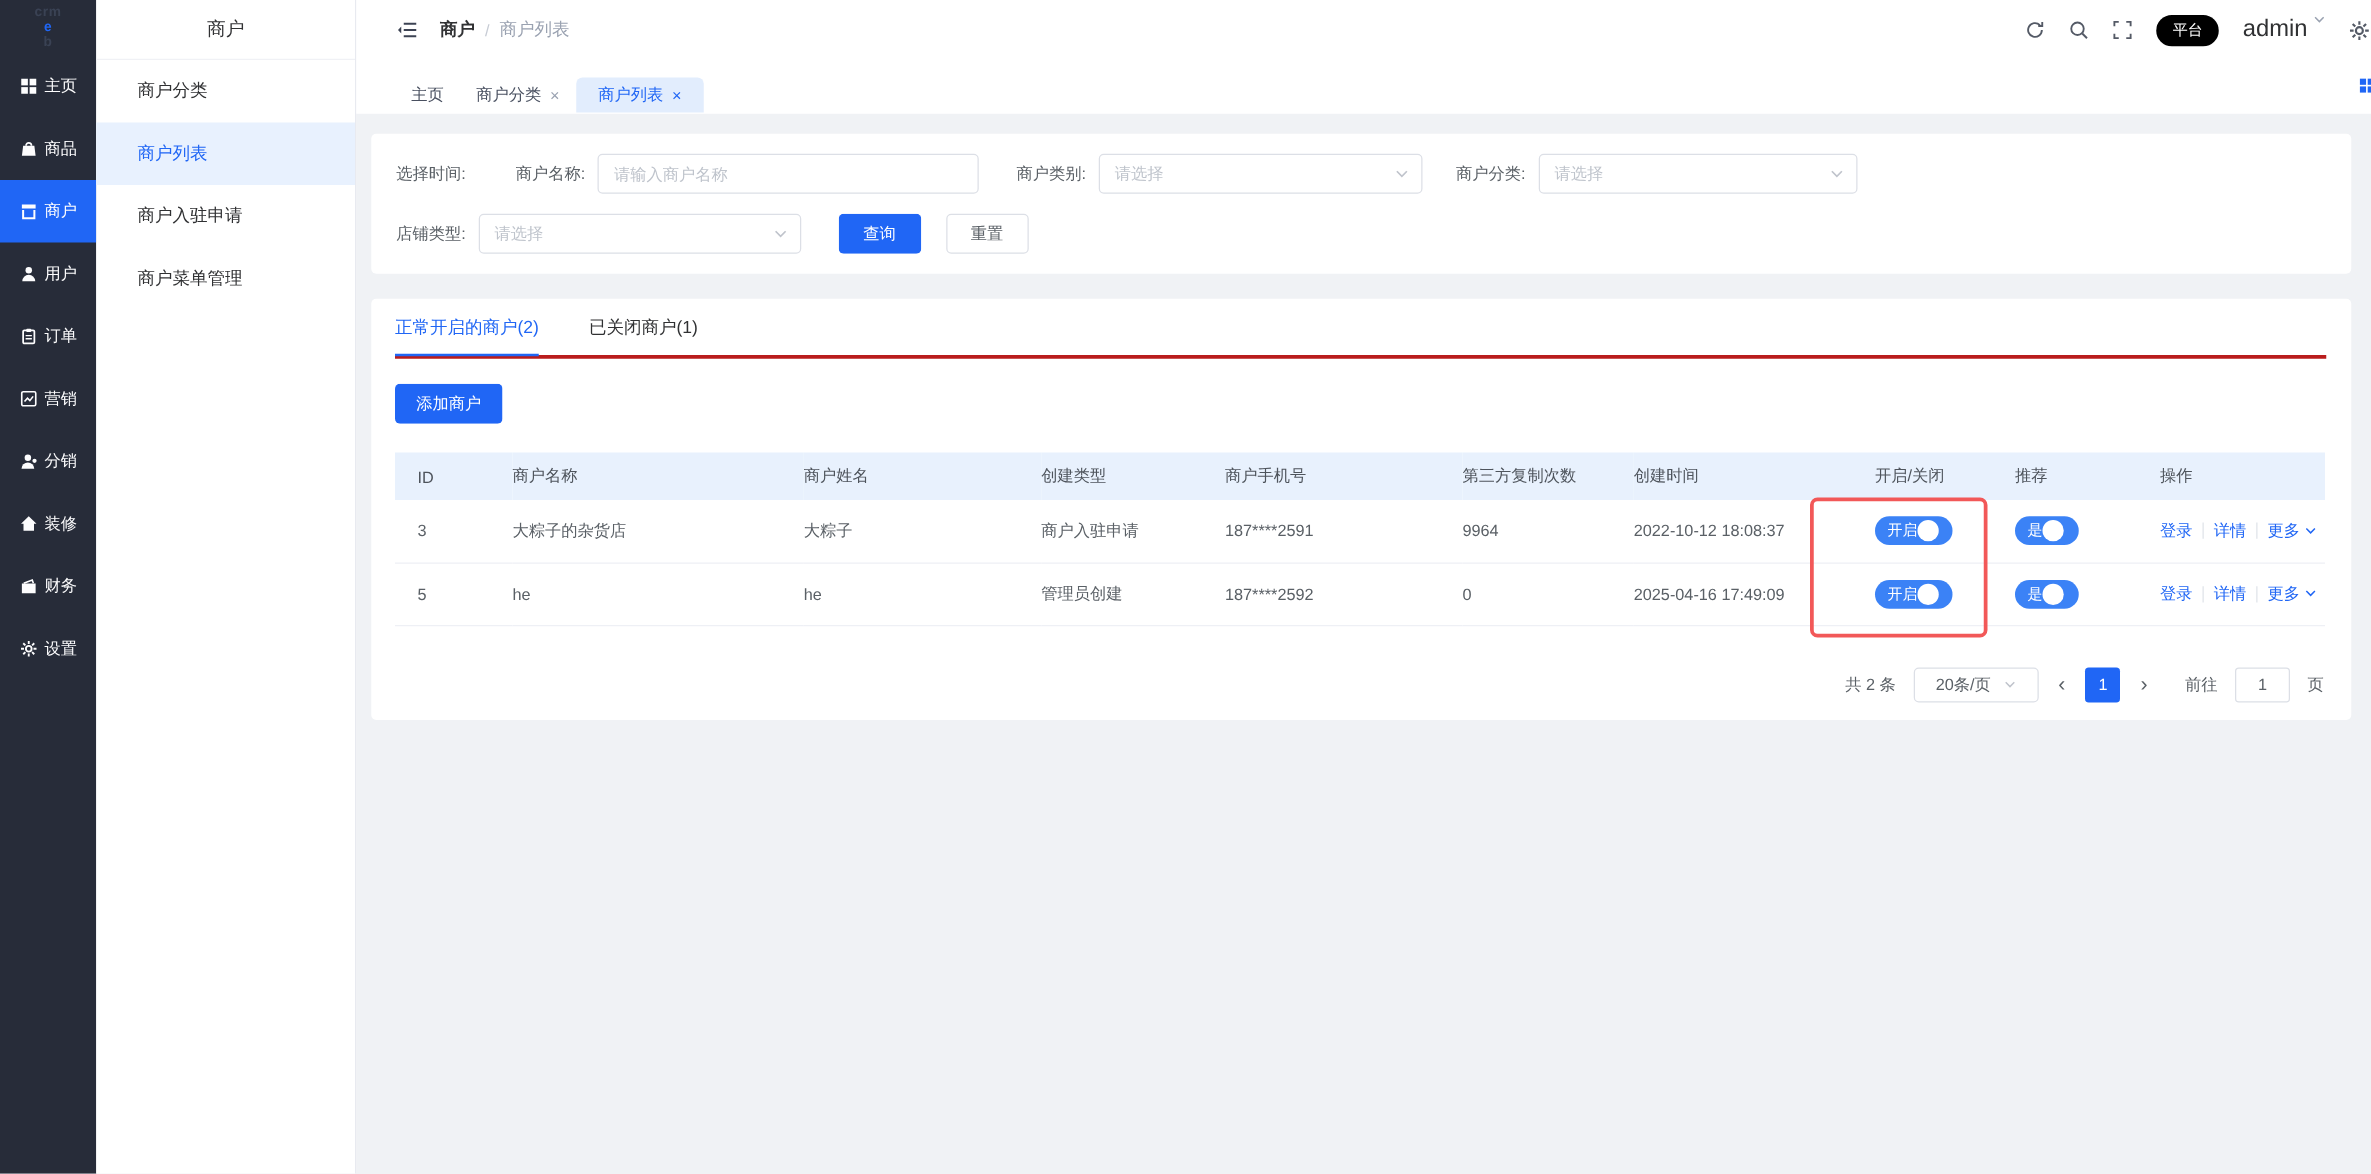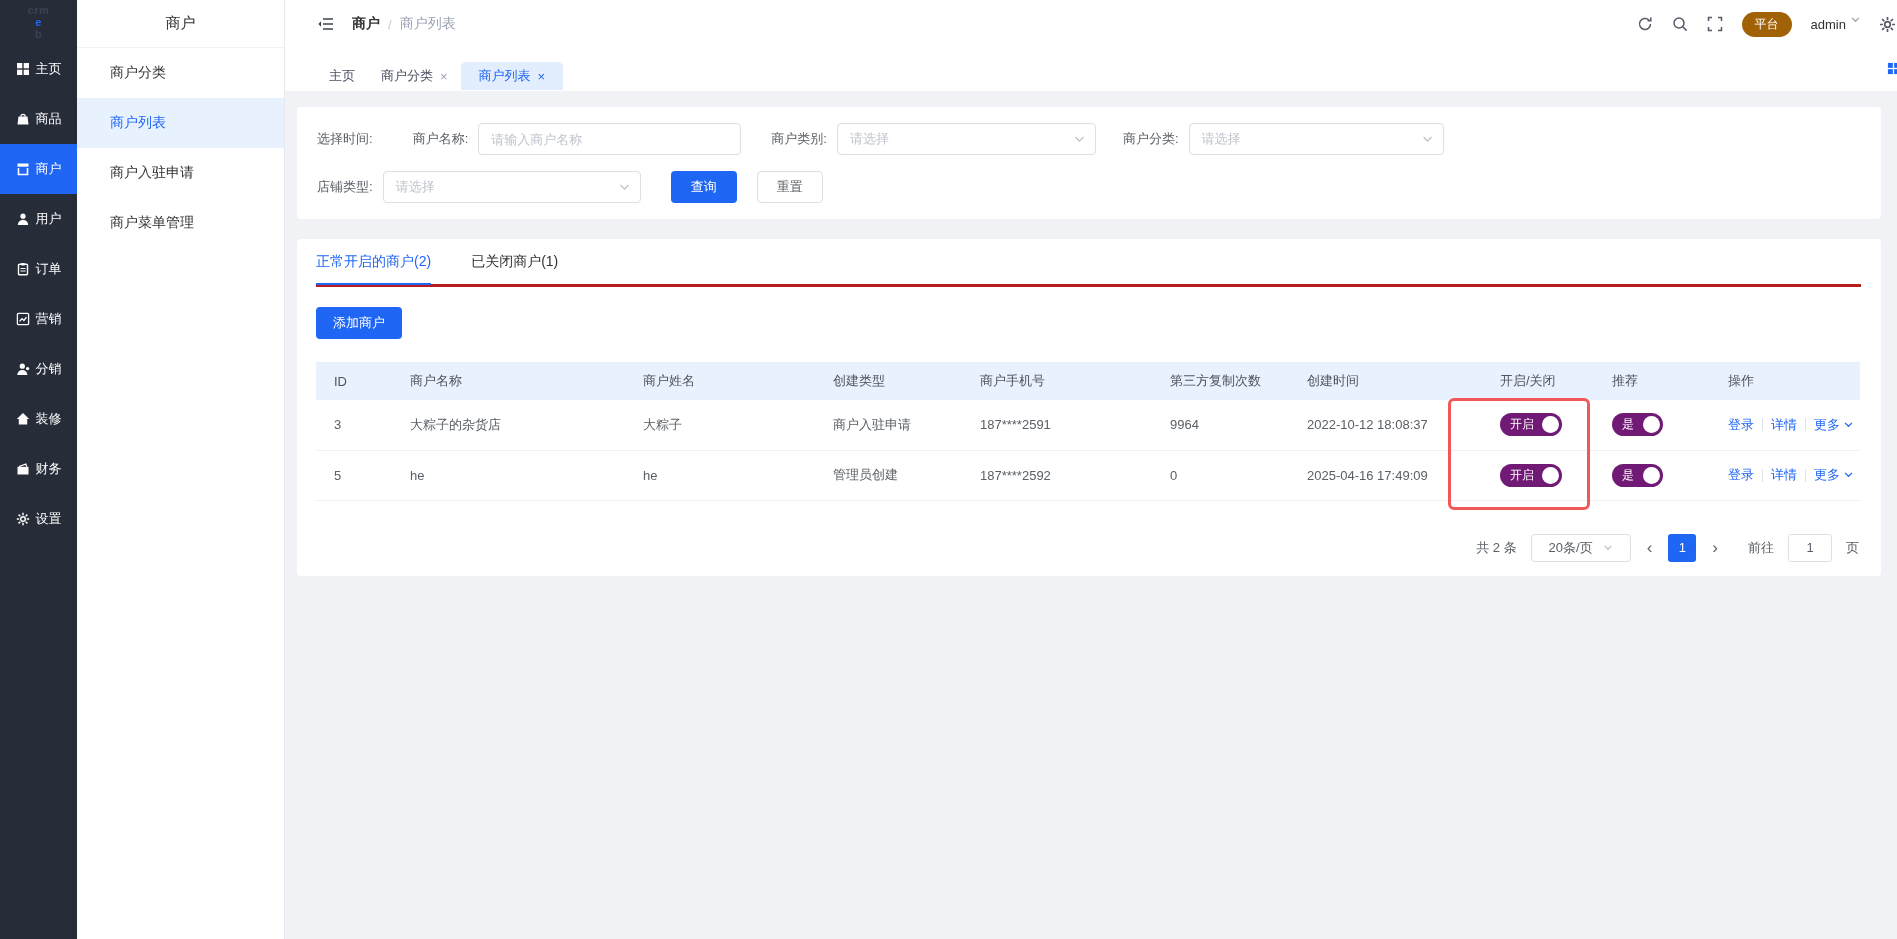--- a/index.html
+++ b/index.html
@@ -34,22 +34,22 @@
 
   .topbar { height:48px; background:#fff; display:flex; align-items:center;
     padding:0 10px 0 33px; overflow:hidden; flex:none; }
   .hamburger { width:16px; height:14px; color:#3c4353; cursor:pointer; flex:none; }
   .crumb { margin-left:18px; display:flex; align-items:center; gap:8px; }
   .crumb-section { font-size:14px; font-weight:bold; color:#303133; }
   .crumb-divider { color:#c6cbd4; }
   .crumb-page { font-size:14px; color:#9aa2b1; }
   .topbar-right { margin-left:auto; display:flex; align-items:center; gap:19px; }
   .tb-icon { width:16px; height:16px; color:#545a66; cursor:pointer; flex:none; }
-  .badge { background:#a16207; color:#fff; font-size:12px; padding:4px 13px; border-radius:13px; cursor:pointer; }
-  .user { display:flex; align-items:flex-start; gap:5px; font-size:13px; color:#303133; cursor:pointer; }
+  .badge { background:#000000; color:#fff; font-size:12px; padding:4px 13px; border-radius:13px; cursor:pointer; }
+  .user { display:flex; align-items:flex-start; gap:5px; font-size:19px; color:#303133; cursor:pointer; }
   .user svg { width:9px; height:6px; color:#9aa2b1; }
   .gear-edge { width:17px; height:17px; color:#545a66; margin-right:-9px; cursor:pointer; flex:none; }
 
   .tabbar { height:43px; background:#fff; display:flex; align-items:flex-end;
     padding-left:31px; position:relative; flex:none; }
   .page-tab { height:28px; display:flex; align-items:center; gap:7px; padding:0 13px;
     font-size:13px; color:#495060; cursor:pointer; margin-bottom:1px; }
   .page-tab .x { color:#9aa2b1; font-size:13px; cursor:pointer; }
   .page-tab.active { background:#e2edfd; color:#2066f5; border-radius:5px 5px 0 0; padding:0 18px; }
   .page-tab.active .x { color:#2066f5; }
@@ -60,21 +60,21 @@
   .card.filter { padding:16px 20px; }
   .frow { display:flex; align-items:center; }
   .frow + .frow { margin-top:16px; }
   .flabel { font-size:13px; color:#5a6066; margin-right:10px; white-space:nowrap; }
   .ctrl { height:32px; border:1px solid #dcdfe6; border-radius:4px; background:#fff;
     display:flex; align-items:center; font-size:13px; color:#bfc4cc; cursor:pointer; }
   .daterange { width:258px; padding:0 10px; gap:8px; }
   .daterange .cal { width:14px; height:14px; color:#c0c4cc; flex:none; }
   .daterange .ph { flex:1; text-align:center; }
   .daterange .dash { color:#bfc4cc; }
-  .tinput { width:263px; padding:0 12px; }
+  .tinput { width:305px; padding:0 12px; }
   .tinput input { border:none; outline:none; width:100%; font-size:13px; color:#303133;
     font-family:inherit; background:transparent; }
   .tinput input::placeholder { color:#bfc4cc; }
   .fselect { padding:0 10px 0 12px; justify-content:space-between; }
   .fselect .chev { width:11px; height:7px; color:#c0c4cc; flex:none; }
   .w259 { width:259px; } .w255 { width:255px; } .w258 { width:258px; }
   .btn { height:32px; border-radius:4px; font-size:13px; display:inline-flex; align-items:center;
     justify-content:center; cursor:pointer; border:1px solid transparent; padding:0 19px; }
   .btn-primary { background:#2066f5; color:#fff; }
   .btn-plain { background:#fff; border-color:#dcdfe6; color:#5a6066; }
@@ -89,22 +89,22 @@
   table.list { width:1544px; border-collapse:collapse; table-layout:fixed; margin-top:23px; }
   table.list col.c0{width:94px} col.c1{width:233px} col.c2{width:190px} col.c3{width:147px}
   col.c4{width:190px} col.c5{width:137px} col.c6{width:193px} col.c7{width:112px}
   col.c8{width:116px} col.c9{width:132px}
   table.list th { background:#e8f1fd; font-weight:normal; font-size:13px; color:#4e545c;
     text-align:left; height:38px; padding:0; }
   table.list td { height:50px; font-size:13px; color:#5a6066; border-bottom:1px solid #eef0f5; padding:0; }
   table.list th:first-child, table.list td:first-child { padding-left:18px; }
   table.list tr.row td { background:#fff; }
 
-  .switch { display:inline-flex; align-items:center; justify-content:space-between; width:62px; height:23px;
-    border-radius:12px; background:#701a75; color:#fff; font-size:12px; padding:0 3px 0 10px; cursor:pointer; }
+  .switch { display:inline-flex; align-items:center; width:62px; height:23px;
+    border-radius:12px; background:#3b82f6; color:#fff; font-size:12px; padding:0 3px 0 10px; cursor:pointer; }
   .switch.sm { width:51px; }
   .switch-knob { width:17px; height:17px; border-radius:50%; background:#fff; flex:none; }
 
   .actions { display:flex; align-items:center; gap:8px; }
   .alink { color:#2066f5; cursor:pointer; white-space:nowrap; display:inline-flex; align-items:center; gap:4px; }
   .alink svg { width:9px; height:6px; }
   .asep { width:1px; height:13px; background:#e0e3e9; }
 
   .pager { display:flex; align-items:center; justify-content:flex-end; margin-top:33px; gap:14px;
     font-size:13px; color:#5a6066; padding-right:2px; }

